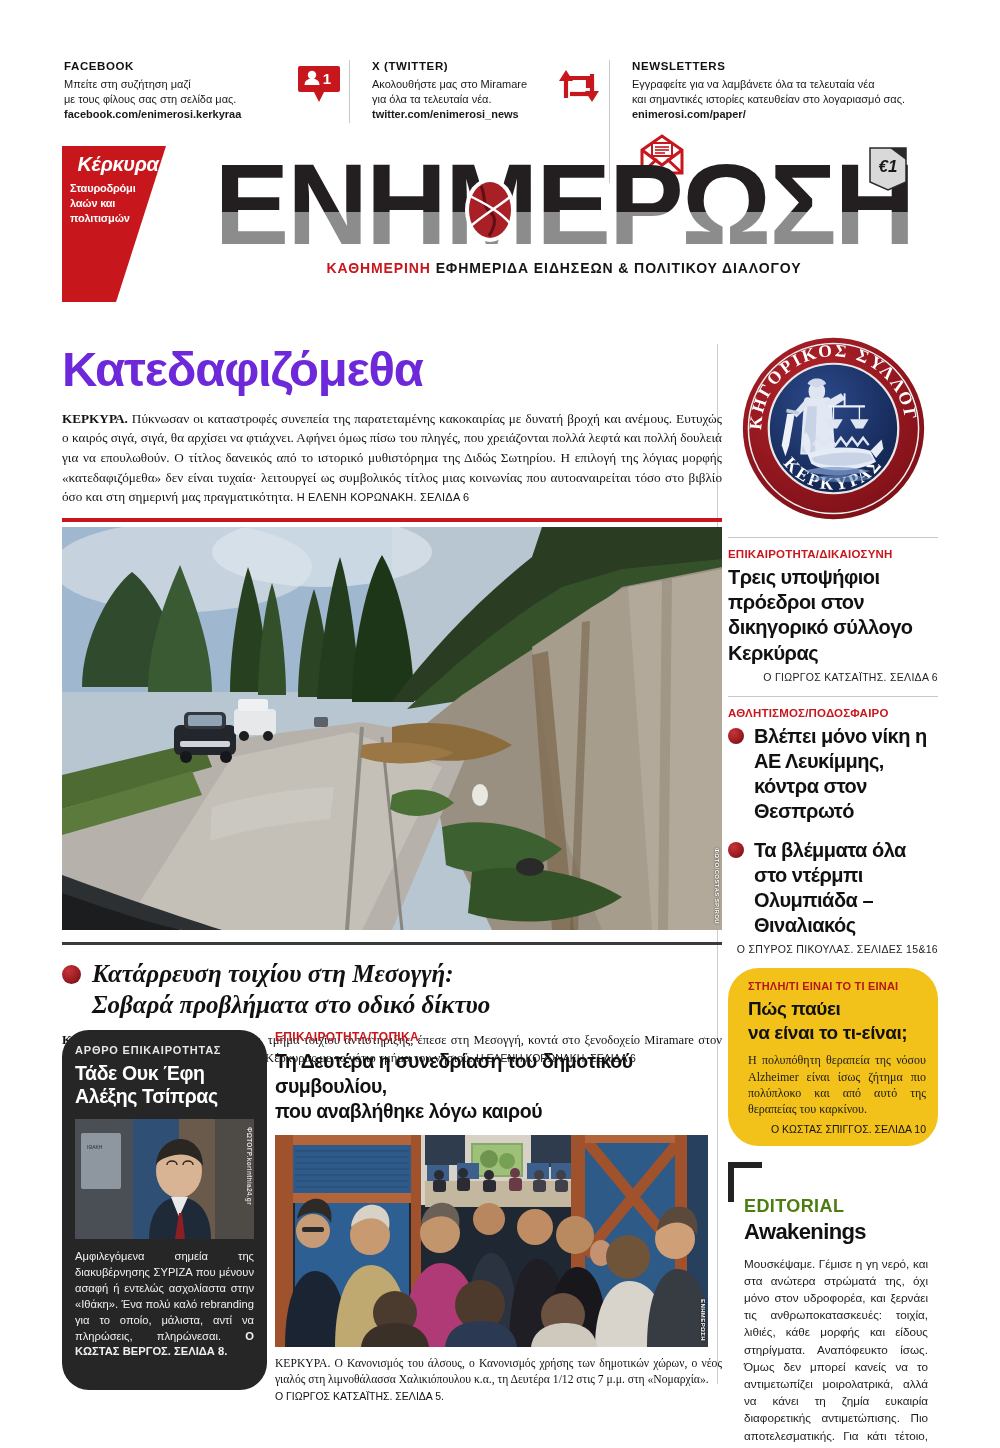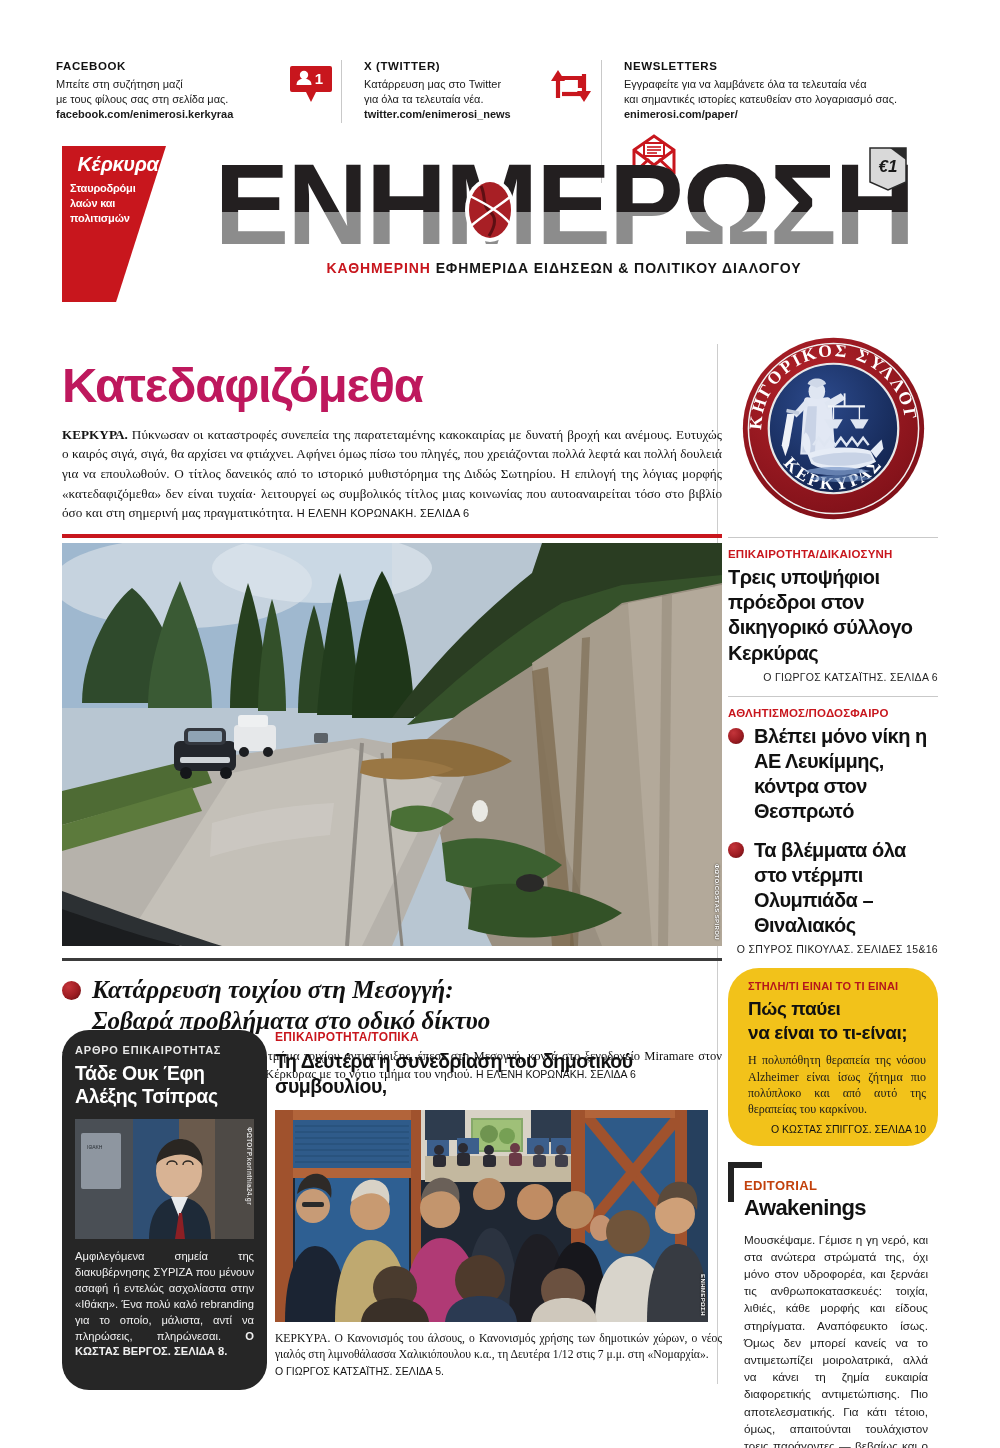--- a/index.html
+++ b/index.html
@@ -8,21 +8,21 @@
     width: 1000px; height: 1448px;
     background: #ffffff;
     font-family: "Liberation Sans", sans-serif;
     color: #111;
     overflow: hidden;
   }
   .page { position: relative; width: 1000px; height: 1448px; background:#fff; }
 
   
   .social-strip {
-    position: absolute; left: 56px; top: 60px; width: 876px; height: 68px;
+    position: absolute; left: 64px; top: 60px; width: 876px; height: 68px;
     display: flex; align-items: flex-start;
   }
   .social-col { position: relative; display: flex; align-items: flex-start; }
   .social-col.fb { width: 285px; }
   .social-col.tw { width: 260px; padding-left: 22px; border-left: 1px solid #c9c9c9; justify-content: center; }
   .social-col.nl { width: 330px; padding-left: 22px; border-left: 1px solid #c9c9c9; flex-direction: column; }
   .social-text { flex: 1 1 auto; }
   .social-title {
     font-weight: 800; font-size: 11.5px; letter-spacing: .6px;
     color: #111; margin-bottom: 5px;
@@ -69,21 +69,21 @@
   }
 
   
   .main-left { position: absolute; left: 62px; top: 344px; width: 660px; }
   .rail { position: absolute; left: 728px; top: 336px; width: 210px; }
   .vline { position: absolute; left: 717px; top: 344px; width: 1px; height: 1040px; background: #cdcdcd; }
 
   
   .lead-head {
     font-size: 49px; font-weight: 800; letter-spacing: -1.2px; line-height: 1.04;
-    color: #be185d; margin-bottom: 14px; margin-top: 16px;
+    color: #6d28d9; margin-bottom: 14px;
   }
   .lead-body {
     font-family: "Liberation Serif", serif;
     font-size: 13.2px; line-height: 1.48; color: #141414; text-align: justify;
   }
   .lead-body .kicker { font-weight: 700; }
   .lead-body .byline { font-family:"Liberation Sans",sans-serif; font-size: 11px; letter-spacing:.2px; }
   .rule-red { height: 4px; background: #c8161d; margin: 11px 0 0 0; }
 
   
@@ -148,21 +148,21 @@
   .rail-block { margin-bottom: 13px; }
 
   .yellow-box { background: #f2c21a; padding: 12px 12px 11px 20px; margin-bottom: 16px; border-radius: 31px; }
   .yellow-box .rail-kick { color: #b4161c; font-size: 11px; }
   .yellow-box .yb-head { font-size: 19px; font-weight: 800; line-height: 1.24; letter-spacing: -.4px; color:#111; margin-bottom: 8px;}
   .yellow-box .yb-body { font-family:"Liberation Serif", serif; font-size: 12px; line-height: 1.36; text-align: justify; color:#1a1a1a;}
   .yellow-box .yb-byline { font-size: 10.5px; text-align: right; margin-top: 5px; }
 
   .editorial { position: relative; padding: 16px 10px 20px 16px; }
   .ed-corner-tl { position:absolute; left:0; top:0; width: 34px; height: 40px; border-left: 6px solid #222; border-top: 6px solid #222; }
-  .ed-kick { font-size: 13px; font-weight: 800; color: #c2410c; letter-spacing: .4px; }
+  .ed-kick { font-size: 18px; font-weight: 800; color: #4d7c0f; letter-spacing: .4px; margin-top: 18px; }
   .ed-head { font-size: 22px; font-weight: 800; letter-spacing: -.6px; margin: 2px 0 10px 0; color:#111;}
   .ed-body { font-size: 11.7px; line-height: 1.47; text-align: justify; color: #1c1c1c; }
 </style>
 </head>
 <body>
 
 <div class="page">
 
   <div class="social-strip">
 
@@ -179,21 +179,21 @@
           <circle cx="16" cy="11" r="4.2" fill="#fff"></circle>
           <path d="M8.5 21 C8.5 16.5 12 14.8 16 14.8 C20 14.8 23.5 16.5 23.5 21 Z" fill="#fff"></path>
           <text x="31" y="20" font-family="Liberation Sans, sans-serif" font-size="15" font-weight="700" fill="#fff" text-anchor="middle">1</text>
         </svg>
       </div>
     </div>
 
     <div class="social-col tw">
       <div class="social-text">
         <div class="social-title">X (TWITTER)</div>
-        <div class="social-line">Κατάρρευση μας στο Twitter</div>
+        <div class="social-line">Ακολουθήστε μας στο Miramare</div>
         <div class="social-line">για όλα τα τελευταία νέα.</div>
         <div class="social-line bold">twitter.com/enimerosi_news</div>
       </div>
       <div class="social-icon">
         <svg width="50" height="46" viewBox="0 0 50 46">
           <g fill="none" stroke="#c8161d" stroke-width="4.2" stroke-linecap="butt">
             <path d="M12 34 L12 14"></path>
             <path d="M12 14 L34 14 L34 24"></path>
             <path d="M38 10 L38 30"></path>
             <path d="M38 30 L16 30"></path>
@@ -394,20 +394,21 @@
       </div>
       <p class="op-body">
         <span>Αμφιλεγόμενα σημεία της διακυβέρνησης ΣΥΡΙΖΑ που μένουν ασαφή ή εντελώς ασχολίαστα στην «Ιθάκη». Ένα πολύ καλό rebranding για το οποίο, μάλιστα, αντί να πληρώσεις, πληρώνεσαι. </span><b>Ο ΚΩΣΤΑΣ ΒΕΡΓΟΣ. ΣΕΛΙΔΑ 8.</b>
       </p>
     </div>
 
     <div class="council">
       <div class="kick-red">ΕΠΙΚΑΙΡΟΤΗΤΑ/ΤΟΠΙΚΑ</div>
       <h3 class="council-head">
         <span>Τη Δευτέρα η συνεδρίαση του δημοτικού συμβουλίου,</span><br>
+        <span>που αναβλήθηκε λόγω καιρού</span>
       </h3>
       <div class="council-photo">
         <svg viewBox="0 0 433 212" width="433" height="212" preserveAspectRatio="none">
           <rect width="433" height="212" fill="#1f2733"></rect>
 
           <rect x="0" y="0" width="18" height="212" fill="#a0522d"></rect>
           <rect x="18" y="0" width="118" height="10" fill="#b2643a"></rect>
           <rect x="18" y="10" width="118" height="48" fill="#2f5b8a"></rect>
           <g stroke="#29507a" stroke-width="1.5">
             <line x1="20" y1="16" x2="134" y2="16"></line>

